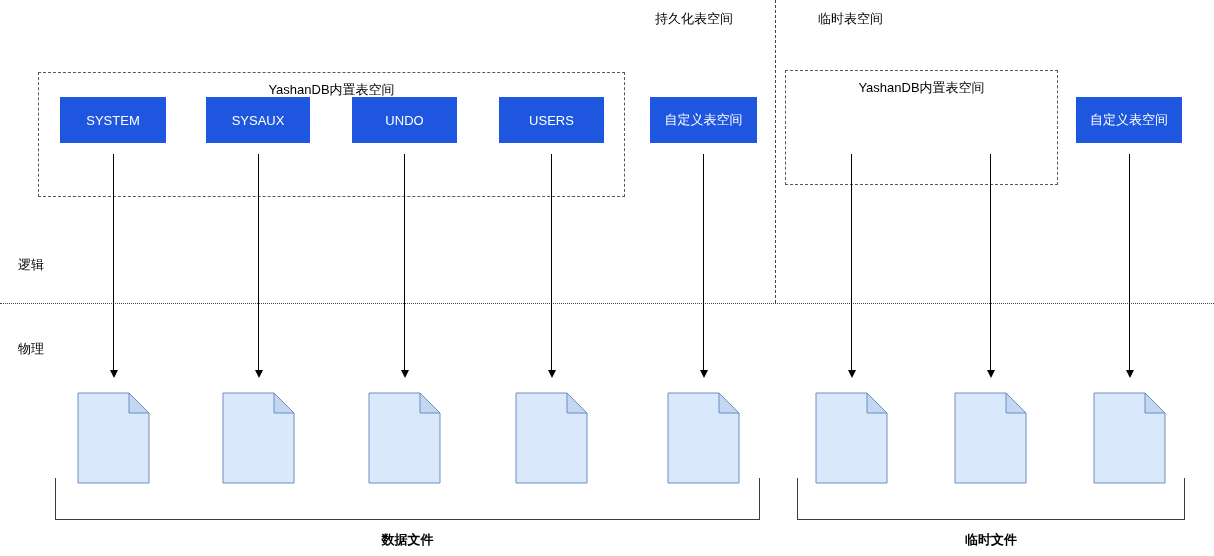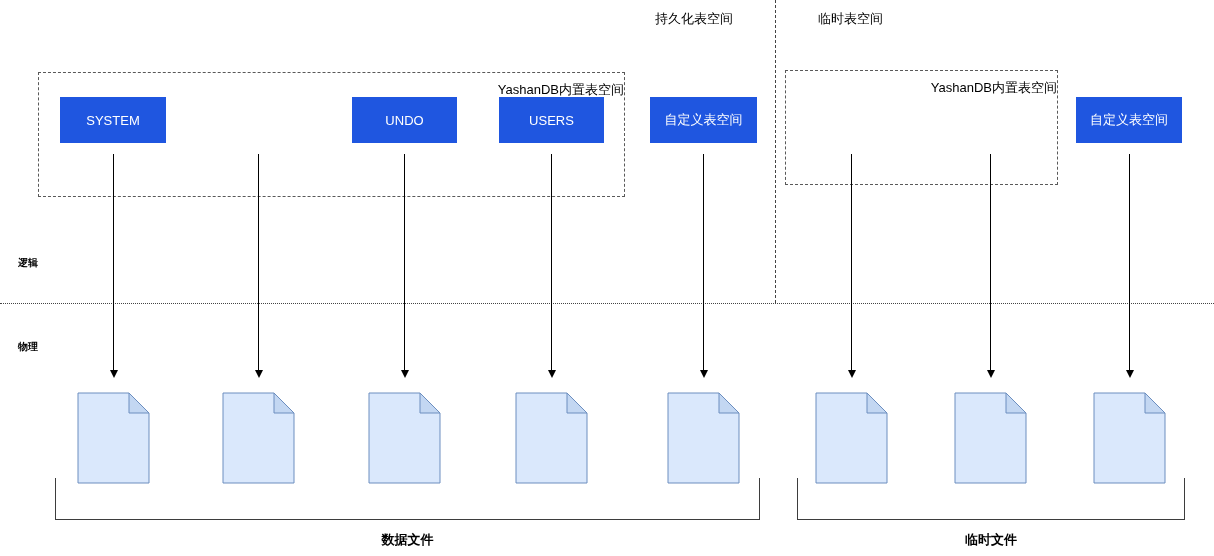--- a/index.html
+++ b/index.html
@@ -2,25 +2,25 @@
 <html style="--tablespace-fill: #1f56e0; --tablespace-text: #ffffff; --file-fill: #dae8fc; --file-fold: #c3d7f2; --file-stroke: #6c8ebf;"><head>
 <meta charset="utf-8">
 <style>
   * { margin:0; padding:0; box-sizing:border-box; }
   body { background:#fff; }
   .canvas {
     position:relative; width:1214px; height:556px; background:#fff; overflow:hidden;
     font-family:"Liberation Sans","DejaVu Sans",sans-serif; color:#000;border-radius:11px;
   }
   .top-label { position:absolute; top:10px; font-size:13px; white-space:nowrap; }
-  .layer-label { position:absolute; left:18px; font-size:10px;font-weight:bold; }
+  .layer-label { position:absolute; left:18px; font-size:13px; }
   .v-divider { position:absolute; left:775px; top:0; height:303px; width:0; border-left:1px dashed #444; }
   .h-divider { position:absolute; left:0; top:303px; width:1214px; height:0; border-top:1px dotted #444; }
   .group-box { position:absolute; border:1px dashed #595959; }
-  .group-label { padding-top:8px; text-align:right; font-size:13px; }
+  .group-label { padding-top:8px; text-align:center; font-size:13px; }
   .ts-box {
     position:absolute; top:97px; height:46px;
     background:var(--tablespace-fill,#1f56e0); color:var(--tablespace-text,#fff);
     display:flex; align-items:center; justify-content:center;
     font-size:13px; white-space:nowrap;
   }
   .arrow { position:absolute; top:154px; height:216px; width:0; border-left:1px solid #000; }
   .arrow::after {
     content:""; position:absolute; left:-4.5px; bottom:-8px; width:0; height:0;
     border-left:4px solid transparent; border-right:4px solid transparent; border-top:8px solid #000;
@@ -50,20 +50,21 @@
   <div class="layer-label" style="top:340px">物理</div>
 
   <div class="group-box" style="left:38px;top:72px;width:587px;height:125px">
     <div class="group-label">YashanDB内置表空间</div>
   </div>
   <div class="group-box" style="left:785px;top:70px;width:273px;height:115px">
     <div class="group-label">YashanDB内置表空间</div>
   </div>
 
   <div class="ts-box" style="left:60px;width:106px">SYSTEM</div>
+  <div class="ts-box" style="left:206px;width:104px">SYSAUX</div>
   <div class="ts-box" style="left:352px;width:105px">UNDO</div>
   <div class="ts-box" style="left:499px;width:105px">USERS</div>
   <div class="ts-box" style="left:650px;width:107px">自定义表空间</div>
   <div class="ts-box" style="left:1076px;width:106px">自定义表空间</div>
 
   <div class="arrow" style="left:113px"></div>
   <div class="arrow" style="left:258px"></div>
   <div class="arrow" style="left:404px"></div>
   <div class="arrow" style="left:551px"></div>
   <div class="arrow" style="left:703px"></div>

